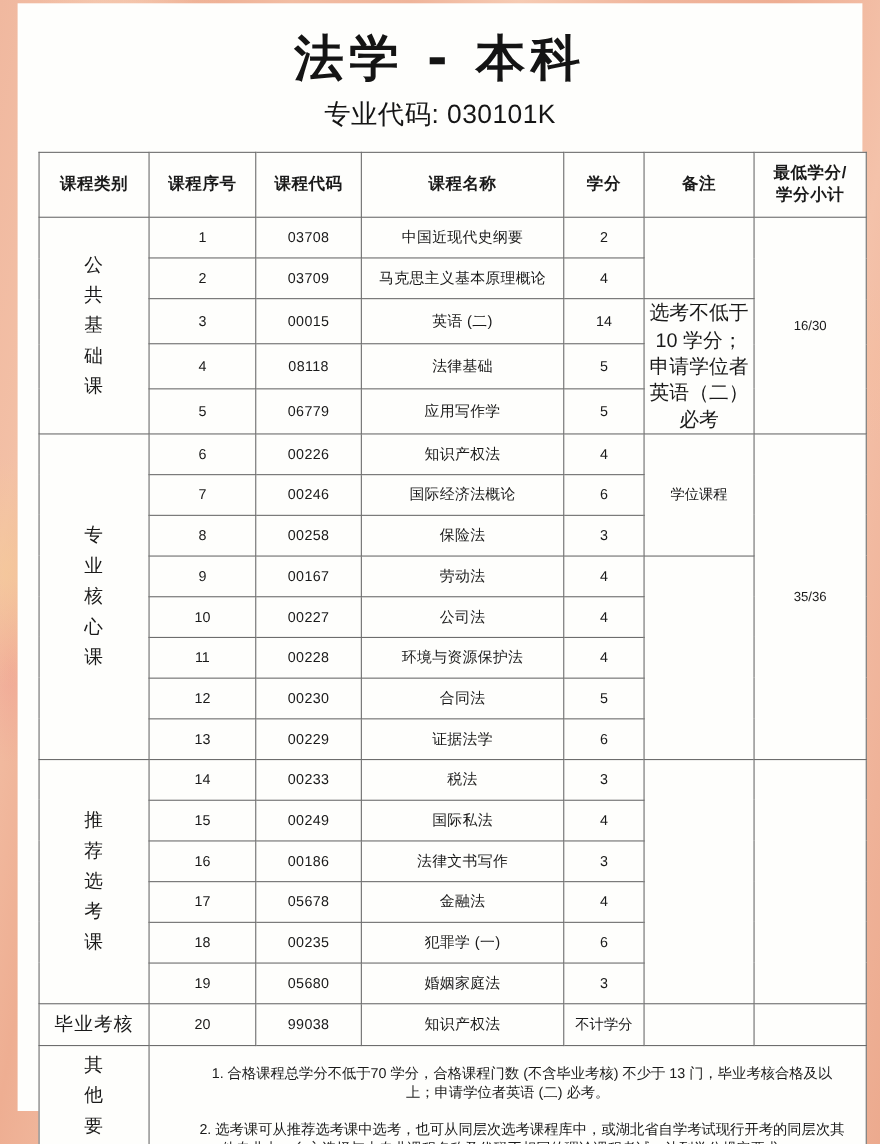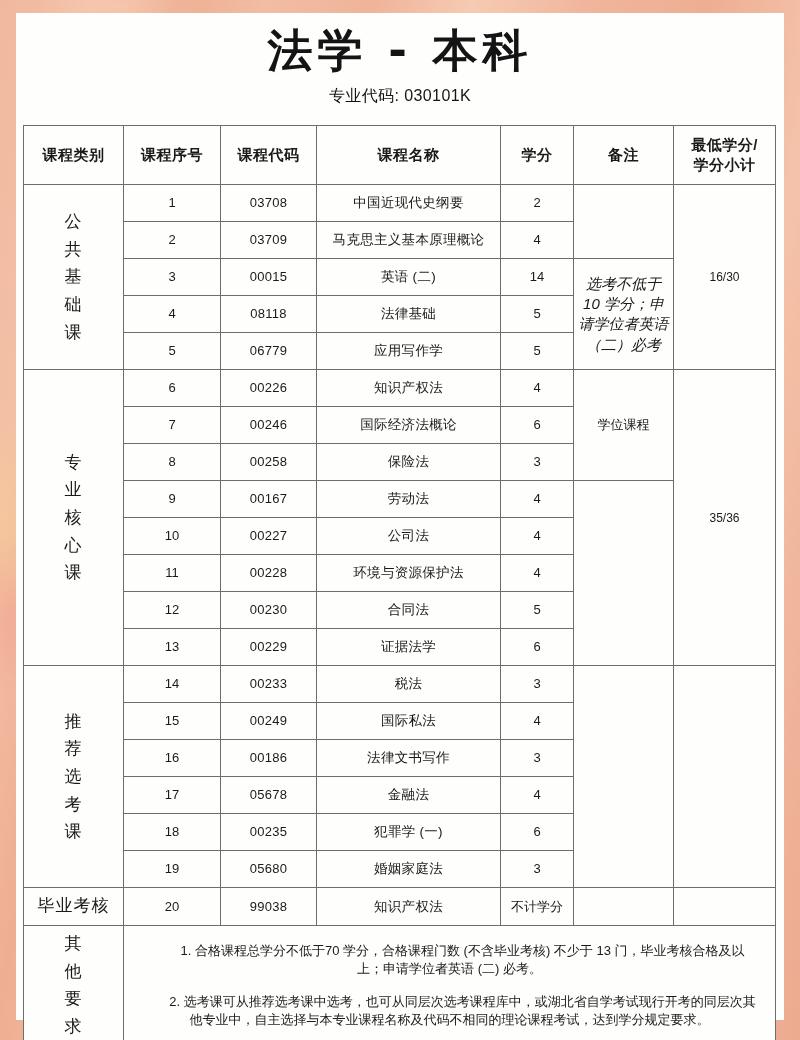--- a/index.html
+++ b/index.html
@@ -37,46 +37,46 @@
       radial-gradient(ellipse 50px 120px at 10px 610px, rgba(240,150,140,.40), rgba(240,150,140,0) 70%),
       radial-gradient(ellipse 70px 110px at 792px 330px, rgba(245,190,160,.45), rgba(245,190,160,0) 70%),
       radial-gradient(ellipse 90px 50px at 330px 1034px, rgba(247,205,180,.50), rgba(247,205,180,0) 70%),
       radial-gradient(ellipse 120px 40px at 120px 6px, rgba(248,214,190,.45), rgba(248,214,190,0) 70%);
     pointer-events: none;
   }
 
   .sheet {
     position: absolute;
     left: 16px;
-    top: 13px;
+    top: 3px;
     width: 768px;
     height: 1007px;
     background: #fefefc;
     box-sizing: border-box;
-    padding: 0;
+    padding: 12px;
     z-index: 2;
   }
 
   
   .header {
     text-align: center;
     padding-top: 14px;
   }
   .main-title {
     font-size: 45px;
     font-weight: 700;
     letter-spacing: 5px;
     color: #141414;
     line-height: 1.05;
     margin: 0;
     font-family: "DejaVu Sans", "Liberation Sans", sans-serif;
   }
   .subtitle-row {
     margin-top: 12px;
-    font-size: 16px;
+    font-size: 24px;
     color: #151515;
     letter-spacing: .4px;
     display: flex;
     justify-content: center;
     gap: 46px;
     font-family: "Liberation Sans", "DejaVu Sans", sans-serif;
   }
   .subtitle-row span { white-space: nowrap; }
 
   
@@ -116,25 +116,24 @@
   }
   .cat-vertical {
     display: block;
     line-height: 1.62;
   }
   td.num-cell   { font-size: 13px; }
   td.code-cell  { font-size: 13px; letter-spacing: .3px; }
   td.name-cell  { font-size: 13.5px; letter-spacing: .3px; }
   td.credit-cell{ font-size: 13px; }
   td.remark-cell{
-    font-size: 15px;
+    font-size: 18px;
     text-align: left;
     padding: 4px 6px;
     line-height: 1.55;
-    font-style: italic;
   }
   td.remark-center {
     font-size: 13px;
     text-align: center;
     padding: 2px 4px;
   }
   td.subtotal-cell { font-size: 12px; }
   td.grad-cat-cell {
     font-weight: 700;
     font-size: 17px;

